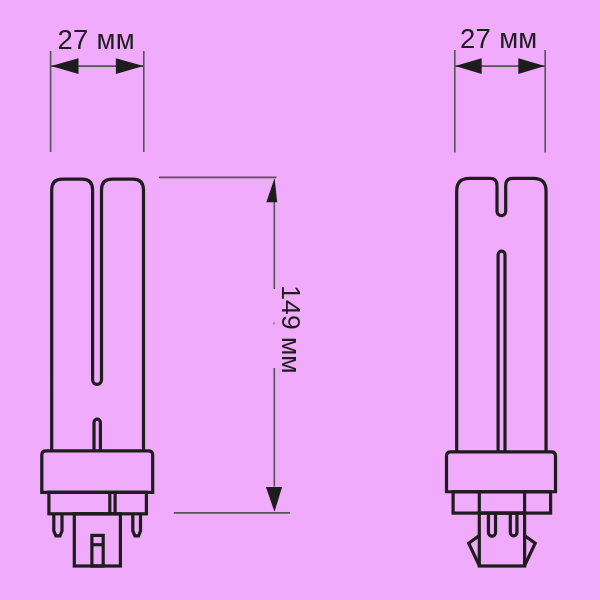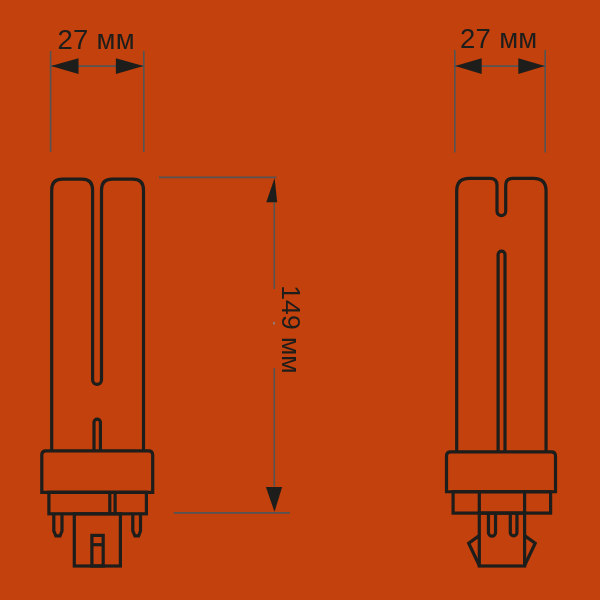--- a/index.html
+++ b/index.html
@@ -1,16 +1,16 @@
 <!DOCTYPE html>
 <html><head>
 <meta charset="utf-8">
 <style>
   html,body{margin:0;padding:0;background:#ffffff;}
-  #stage{position:relative;width:600px;height:600px;background:#c2410c;overflow:hidden;}
+  #stage{position:relative;width:600px;height:600px;background:#f0abfc;overflow:hidden;}
   svg{position:absolute;left:0;top:0;}
   text{font-family:"Liberation Sans", sans-serif;fill:#1d1d1b;}
 </style>
 </head>
 <body>
 <div id="stage">
 <svg width="600" height="600" viewBox="0 0 600 600">
 
   <g stroke="#1d1d1b" stroke-width="3.2" fill="none">
 

